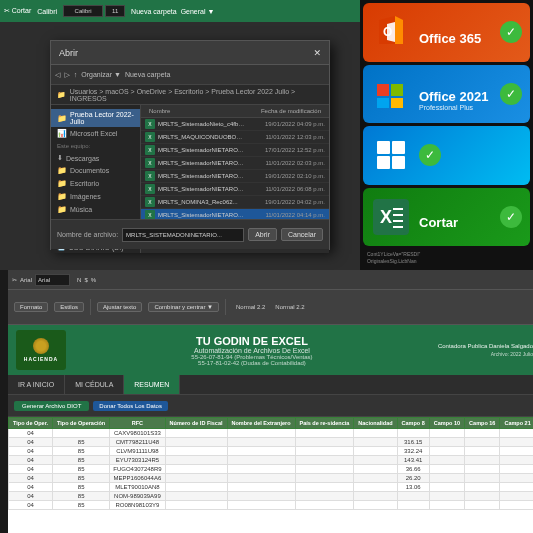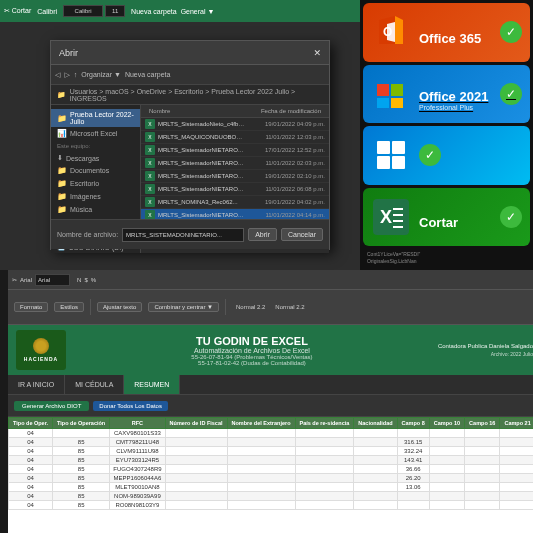--- a/index.html
+++ b/index.html
@@ -234,21 +234,20 @@
       gap: 8px;
       position: relative;
     }
 
     .badge-office365 {
       background: linear-gradient(135deg, #d83b01 0%, #e35a1a 100%);
     }
 
     .badge-office2021 {
       background: linear-gradient(135deg, #0072c6 0%, #1a8fe3 100%);
-      text-decoration: underline;
     }
 
     .badge-windows11 {
       background: linear-gradient(135deg, #0078d4 0%, #00bcf2 100%);
     }
 
     .badge-excel {
       background: linear-gradient(135deg, #107c10 0%, #1a9a1a 100%);
     }
 

